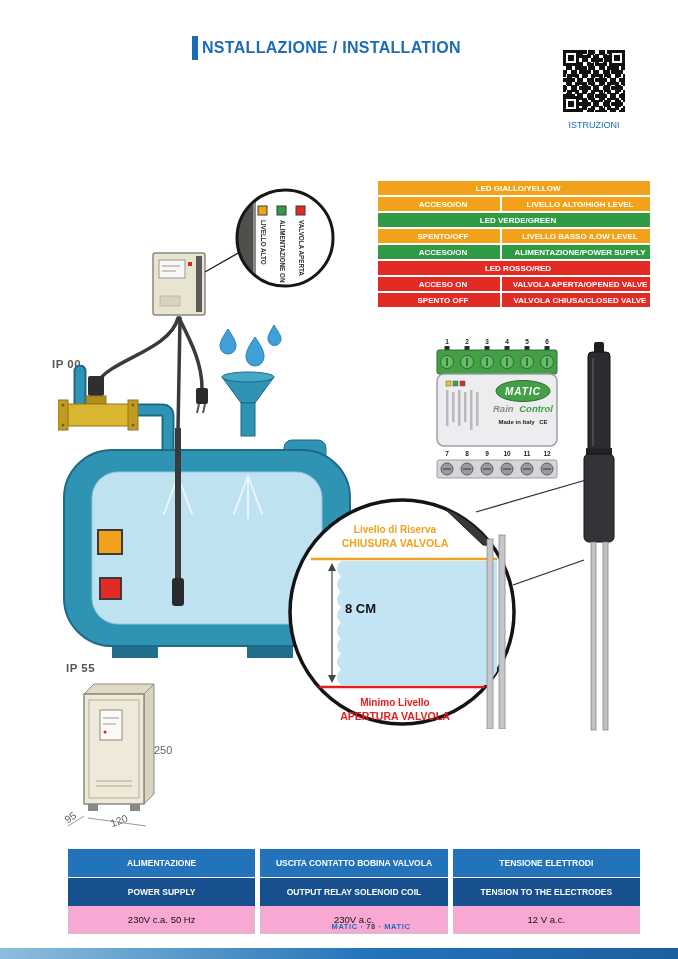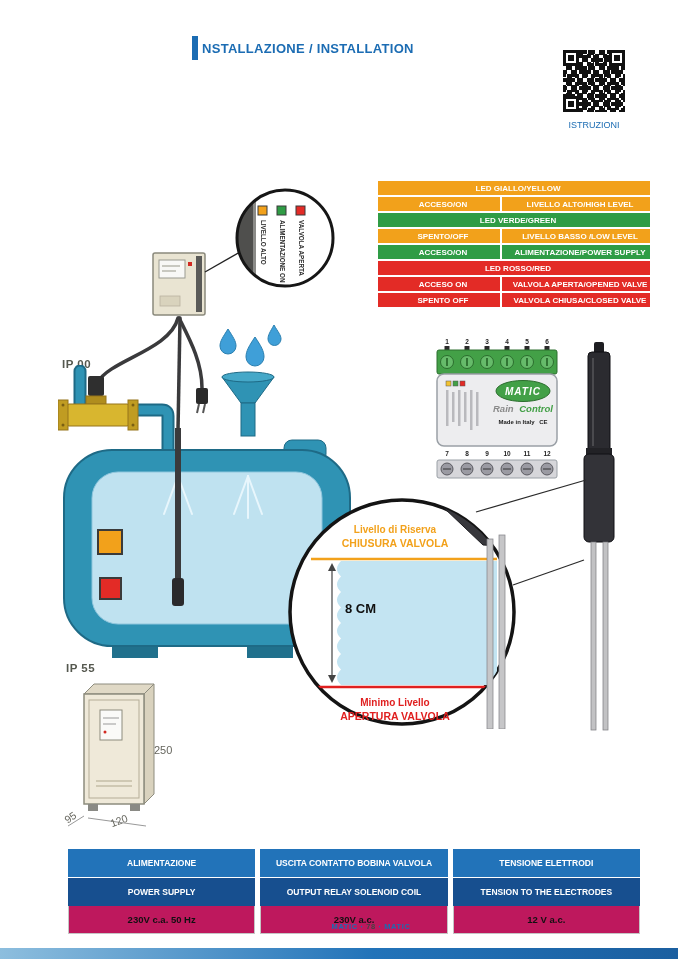--- a/index.html
+++ b/index.html
@@ -3,21 +3,21 @@
 <meta charset="utf-8">
 <style>
   html,body{margin:0;padding:0;background:#fff;}
   .page{position:relative;width:678px;height:959px;background:#fff;overflow:hidden;
         font-family:"Liberation Sans",sans-serif;}
   svg text{font-family:"Liberation Sans",sans-serif;}
 
   
   .title-row{position:absolute;left:192px;top:36px;display:flex;align-items:center;}
   .title-bar{width:6px;height:24px;background:#1b6cb3;margin-right:4px;}
-  .title-text{font-size:13px;font-weight:bold;color:#1b6cb3;letter-spacing:.3px;}
+  .title-text{font-size:16px;font-weight:bold;color:#1b6cb3;letter-spacing:.3px;}
 
   
   .qr{position:absolute;left:563px;top:50px;width:62px;height:62px;background:
       repeating-conic-gradient(#111 0% 25%, transparent 0% 50%) 0 0/8px 8px,
       repeating-conic-gradient(#111 0% 25%, transparent 0% 50%) 3px 5px/11px 15px,#fff;}
   .qr-finder{position:absolute;width:16px;height:16px;background:#fff;border:3px solid #111;box-sizing:border-box;}
   .qr-finder::after{content:"";position:absolute;left:2px;top:2px;width:6px;height:6px;background:#111;}
   .qr-f1{left:0;top:0}.qr-f2{right:0;top:0}.qr-f3{left:0;bottom:0}
   .qr-label{position:absolute;left:556px;top:120px;width:76px;text-align:center;
             color:#1b6cb3;font-size:9px;font-weight:normal;}
@@ -37,22 +37,22 @@
 
   
   .bigcircle{position:absolute;left:285px;top:495px;width:234px;height:234px;}
 
   
   .spec-table{position:absolute;left:68px;top:849px;width:572px;display:flex;gap:5px;}
   .spec-col{flex:1;display:flex;flex-direction:column;}
   .spec-h{color:#fff;font-weight:bold;font-size:8.5px;height:28px;display:flex;align-items:center;justify-content:center;white-space:nowrap;}
   .spec-h1{background:#2273b9;}
   .spec-h2{background:#174f8f;margin-top:1px;}
-  .spec-val{background:#be185d;border:1px solid #c5c5c5;border-top:none;height:27px;display:flex;
-            align-items:center;justify-content:center;font-size:9.5px;font-weight:bold;color:#111;text-align:center;}
+  .spec-val{background:#f9a8d4;border:1px solid #c5c5c5;border-top:none;height:27px;display:flex;
+            align-items:center;justify-content:center;font-size:9.5px;font-weight:normal;color:#111;text-align:center;}
 
   
   .footer{position:absolute;left:0;top:922px;width:100%;text-align:center;font-size:7.5px;
           color:#1b6cb3;font-weight:bold;letter-spacing:.6px;padding-left:32px;}
   .footer .pg{color:#444;}
   .bottom-bar{position:absolute;left:0;bottom:0;width:100%;height:11px;
           background:linear-gradient(90deg,#8dbede,#2273b9 55%,#1b5fa0);}
 </style>
 </head>
 <body>
@@ -96,21 +96,21 @@
     <div class="led-row">
       <div class="led-cell led-state bg-r">ACCESO ON</div>
       <div class="led-cell led-desc bg-r">VALVOLA APERTA/OPENED VALVE</div>
     </div>
     <div class="led-row">
       <div class="led-cell led-state bg-r">SPENTO OFF</div>
       <div class="led-cell led-desc bg-r">VALVOLA CHIUSA/CLOSED VALVE</div>
     </div>
   </div>
 
-  <div class="ip-label" style="left:62px;top:358px;">IP 00</div>
+  <div class="ip-label" style="left:52px;top:358px;">IP 00</div>
 
   <svg class="abs" style="left:90px;top:310px;" width="160" height="125">
     <path d="M88,8 C80,40 20,50 8,72" fill="none" stroke="#3a3a3c" stroke-width="3.5" stroke-linecap="round"></path>
     <path d="M90,8 L88,120" fill="none" stroke="#3a3a3c" stroke-width="3.5" stroke-linecap="round"></path>
     <path d="M89,8 C100,30 112,52 112,78" fill="none" stroke="#3a3a3c" stroke-width="3.5" stroke-linecap="round"></path>
     <rect x="106" y="78" width="12" height="16" rx="2" fill="#2a2a2a"></rect>
     <line x1="109" y1="94" x2="107" y2="103" stroke="#555" stroke-width="2"></line>
     <line x1="115" y1="94" x2="113" y2="103" stroke="#555" stroke-width="2"></line>
   </svg>
 

